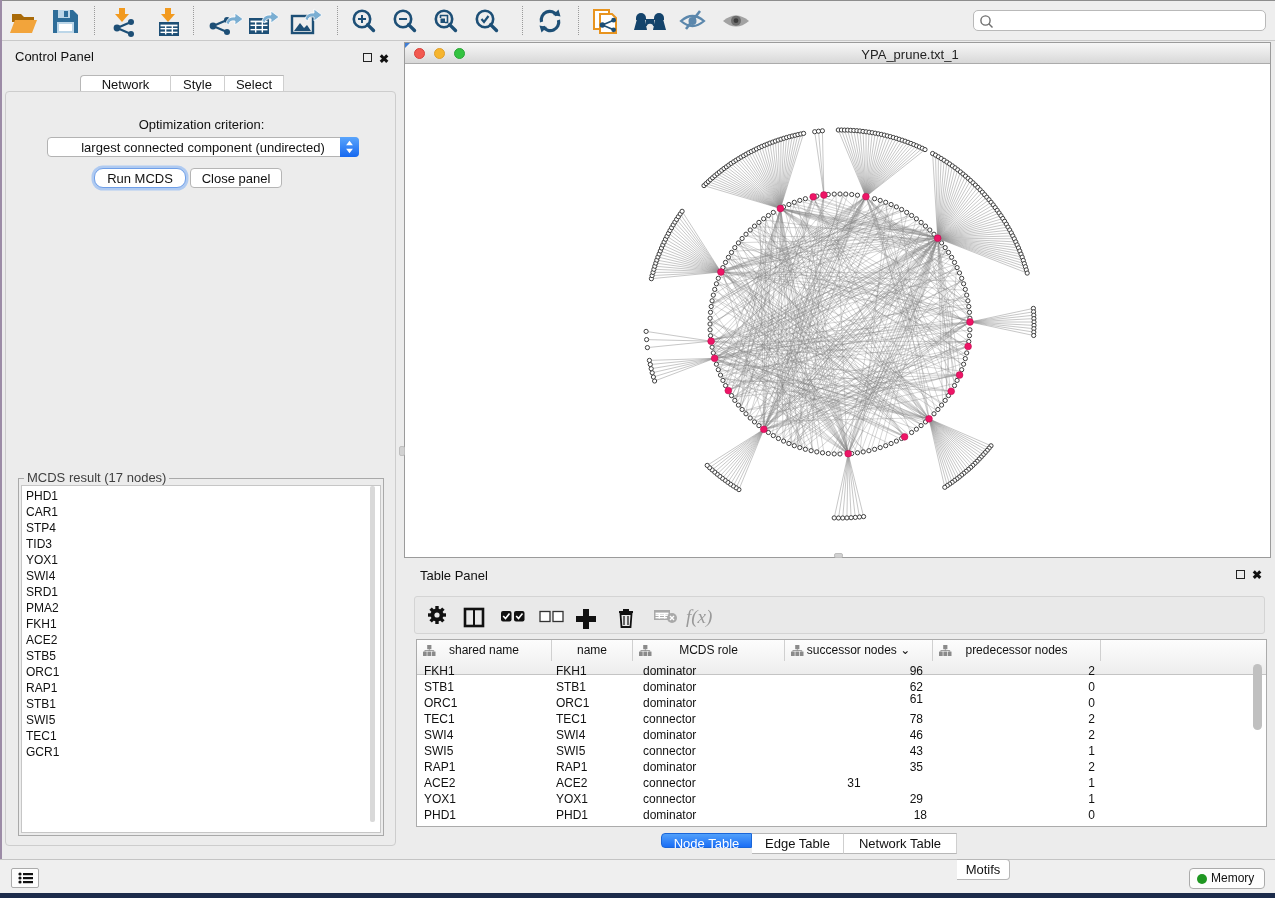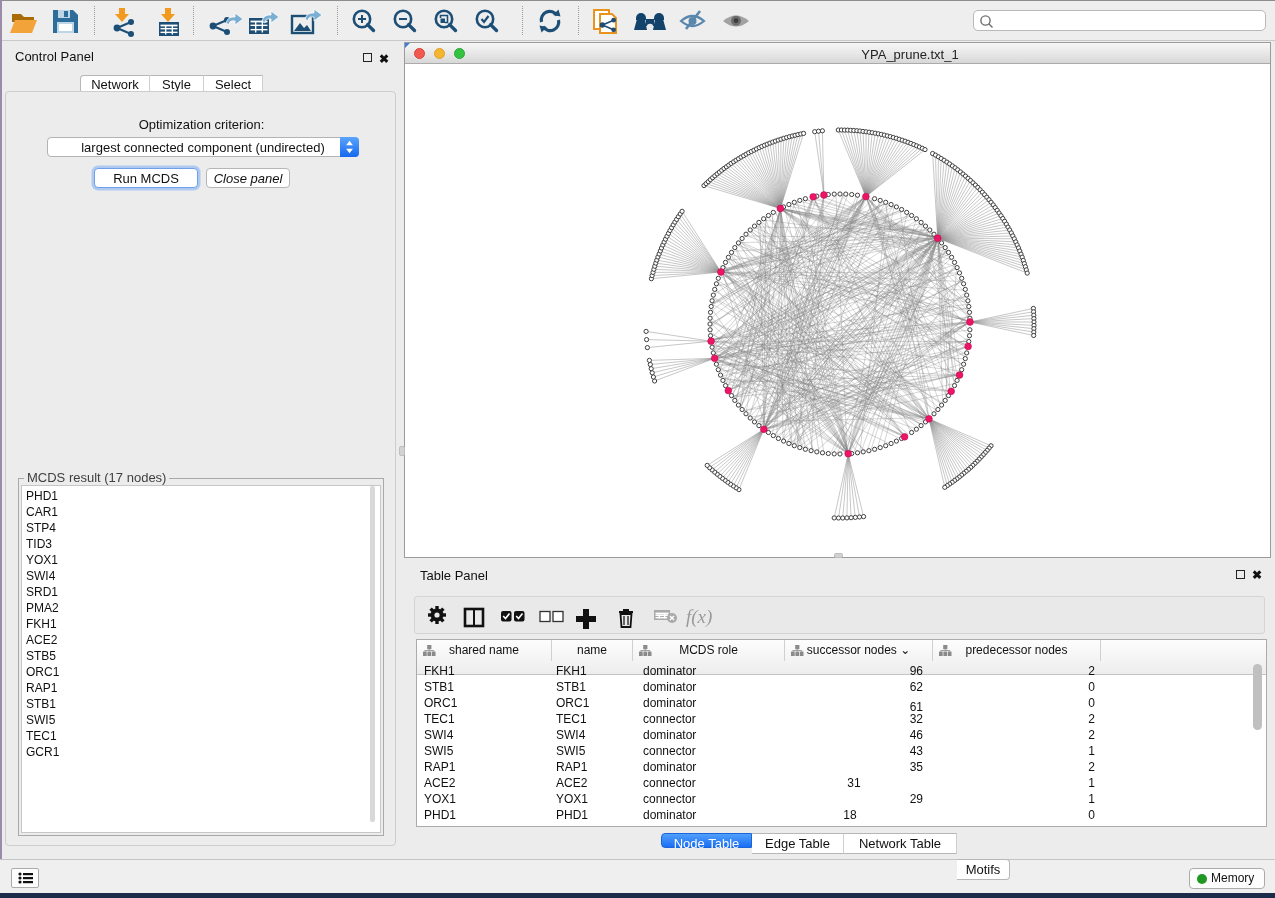--- a/index.html
+++ b/index.html
@@ -34,23 +34,23 @@
 #opt-label { position:absolute; left:0; top:25px; width:391px; text-align:center;
   font-size:13px; color:#111; }
 #opt-select { position:absolute; left:41px; top:45px; width:312px; height:20px;
   background:#fff; border:1px solid #b3b3b3; border-radius:4px;
   font-size:13px; color:#111; text-align:center; line-height:19px; }
 #opt-spin { position:absolute; right:-1px; top:-1px; width:19px; height:20px;
   background:linear-gradient(#5aa5fc,#1668f0); border-radius:0 4px 4px 0; }
 .btn { position:absolute; top:76px; height:20px; background:#fff;
   border:1px solid #b5b5b5; border-radius:4px; font-size:13px; color:#111;
   text-align:center; line-height:19px; }
-#btn-run { left:88px; width:104px; border-color:#6f9fe8;
-  box-shadow:0 0 0 2.5px rgba(125,175,245,0.55); }
-#btn-close { left:200px; width:84px;font-style:italic; }
+#btn-run { left:88px; width:92px; border-color:#6f9fe8;
+  box-shadow:0 0 0 2.5px rgba(125,175,245,0.55);border-radius:9px; }
+#btn-close { left:184px; width:92px; }
 
 #fs { position:absolute; left:12px; top:379px; width:366px; height:366px; }
 #fs-border { position:absolute; left:0; top:7px; width:366px; height:358px;
   border:1px solid #a9a9a9; }
 #fs-legend { position:absolute; left:6px; top:-1px; padding:0 3px;
   background:#ececec; font-size:13px; color:#404040; }
 #fs-list { position:absolute; left:3px; top:14px; width:360px; height:348px;
   background:#fff; border:1px solid #c6c6c6; }
 #fs-list .it { position:absolute; left:4px; font-size:12px; color:#111; }
 #fs-sb { position:absolute; right:9px; top:15px; width:5px; height:336px;
@@ -189,21 +189,21 @@
         </svg>
       </div>
 </div>
 <div class="abs" id="wall"></div>
 <div class="abs" id="ledge"></div>
 <div class="abs" id="cpanel">
 <div id="cp-title">Control Panel</div>
 <div class="wicon-sq" style="left:361px;top:11px"></div>
 <div class="wicon-x" style="left:377px;top:11px">✖</div>
 <div id="cp-tabs">
-<div class="seg first" style="width:70px">Network</div>
+<div class="seg first" style="width:91px">Network</div>
 <div class="seg " style="width:54px">Style</div>
 <div class="seg " style="width:59px">Select</div>
 <div class="seg last active" style="width:59px">MCDS</div>
 </div>
 <div id="cp-box">
 <div id="opt-label">Optimization criterion:</div>
 <div id="opt-select">largest connected component (undirected)<div id="opt-spin"><svg width="19" height="20">
               <path d="M9.5 3.8 l3.4 4.4 h-6.8 z" fill="#fff"></path>
               <path d="M9.5 16.2 l3.4 -4.4 h-6.8 z" fill="#fff"></path>
             </svg></div></div>
@@ -1252,26 +1252,26 @@
 <div class="rowtxt" style="left:368px;top:24px;width:138px;text-align:right">96</div>
 <div class="rowtxt" style="left:516px;top:24px;width:162px;text-align:right">2</div>
 <div class="rowtxt" style="left:7px;top:40px">STB1</div>
 <div class="rowtxt" style="left:139px;top:40px">STB1</div>
 <div class="rowtxt" style="left:226px;top:40px">dominator</div>
 <div class="rowtxt" style="left:368px;top:40px;width:138px;text-align:right">62</div>
 <div class="rowtxt" style="left:516px;top:40px;width:162px;text-align:right">0</div>
 <div class="rowtxt" style="left:7px;top:56px">ORC1</div>
 <div class="rowtxt" style="left:139px;top:56px">ORC1</div>
 <div class="rowtxt" style="left:226px;top:56px">dominator</div>
-<div class="rowtxt" style="left:368px;top:60px;width:138px;text-align:right">61</div>
+<div class="rowtxt" style="left:368px;top:52px;width:138px;text-align:right">61</div>
 <div class="rowtxt" style="left:516px;top:56px;width:162px;text-align:right">0</div>
 <div class="rowtxt" style="left:7px;top:72px">TEC1</div>
 <div class="rowtxt" style="left:139px;top:72px">TEC1</div>
 <div class="rowtxt" style="left:226px;top:72px">connector</div>
-<div class="rowtxt" style="left:368px;top:72px;width:138px;text-align:right">32</div>
+<div class="rowtxt" style="left:368px;top:72px;width:138px;text-align:right">78</div>
 <div class="rowtxt" style="left:516px;top:72px;width:162px;text-align:right">2</div>
 <div class="rowtxt" style="left:7px;top:88px">SWI4</div>
 <div class="rowtxt" style="left:139px;top:88px">SWI4</div>
 <div class="rowtxt" style="left:226px;top:88px">dominator</div>
 <div class="rowtxt" style="left:368px;top:88px;width:138px;text-align:right">46</div>
 <div class="rowtxt" style="left:516px;top:88px;width:162px;text-align:right">2</div>
 <div class="rowtxt" style="left:7px;top:104px">SWI5</div>
 <div class="rowtxt" style="left:139px;top:104px">SWI5</div>
 <div class="rowtxt" style="left:226px;top:104px">connector</div>
 <div class="rowtxt" style="left:368px;top:104px;width:138px;text-align:right">43</div>
@@ -1287,21 +1287,21 @@
 <div class="rowtxt" style="left:368px;top:136px;width:138px;text-align:center">31</div>
 <div class="rowtxt" style="left:516px;top:136px;width:162px;text-align:right">1</div>
 <div class="rowtxt" style="left:7px;top:152px">YOX1</div>
 <div class="rowtxt" style="left:139px;top:152px">YOX1</div>
 <div class="rowtxt" style="left:226px;top:152px">connector</div>
 <div class="rowtxt" style="left:368px;top:152px;width:138px;text-align:right">29</div>
 <div class="rowtxt" style="left:516px;top:152px;width:162px;text-align:right">1</div>
 <div class="rowtxt" style="left:7px;top:168px">PHD1</div>
 <div class="rowtxt" style="left:139px;top:168px">PHD1</div>
 <div class="rowtxt" style="left:226px;top:168px">dominator</div>
-<div class="rowtxt" style="left:364px;top:168px;width:138px;text-align:center">18</div>
+<div class="rowtxt" style="left:372px;top:168px;width:138px;text-align:right">18</div>
 <div class="rowtxt" style="left:516px;top:168px;width:162px;text-align:right">0</div>
 <div id="tp-sb">
           <div class="thumb"></div>
         </div>
 </div>
 <div id="tp-tabs">
 <div class="seg first active" style="width:91px;height:15px;line-height:20px">Node Table</div>
 <div class="seg " style="width:92px;height:21px;line-height:20px">Edge Table</div>
 <div class="seg " style="width:113px;height:21px;line-height:20px">Network Table</div>
 <div class="seg last" style="width:53px;height:21px;line-height:20px">Motifs</div>

